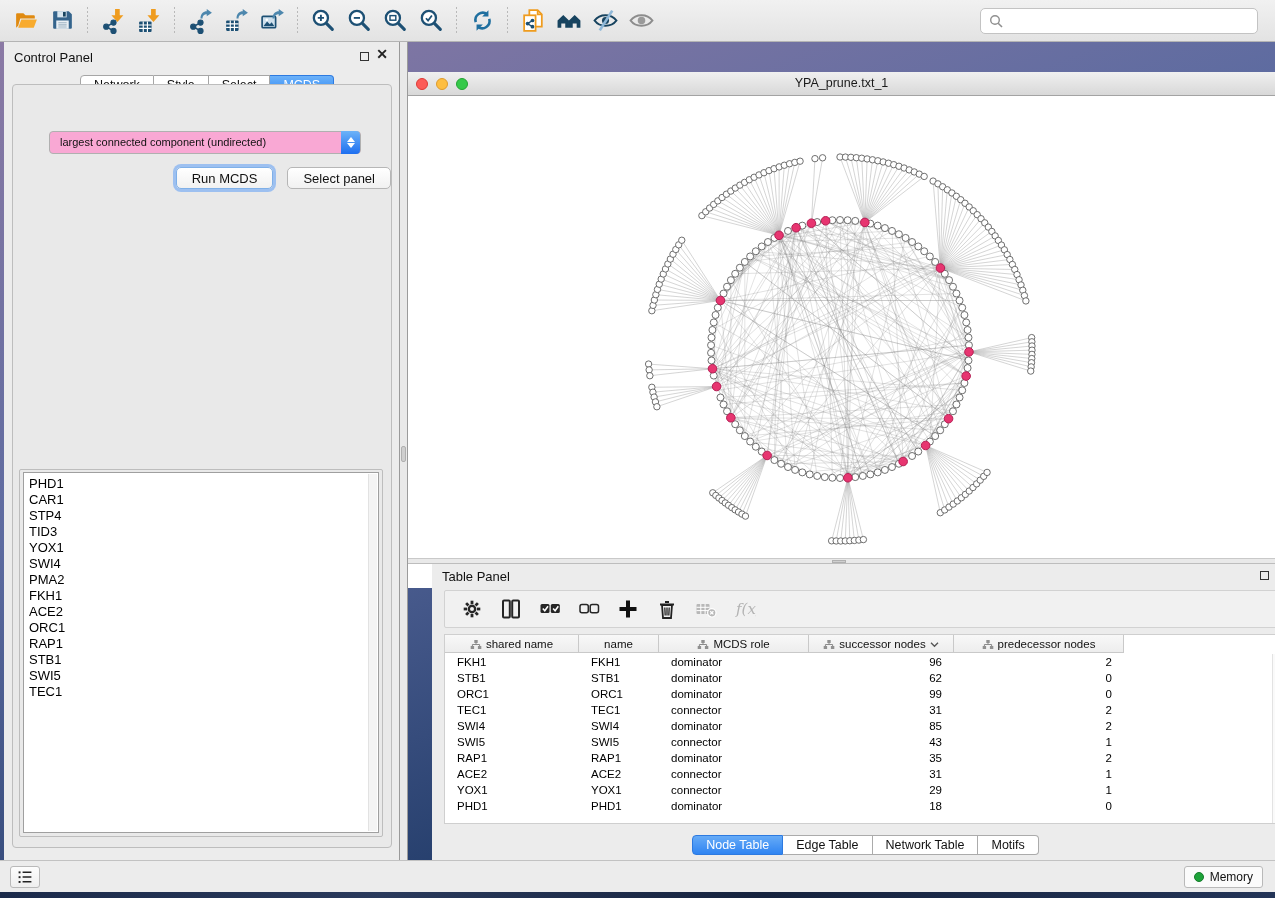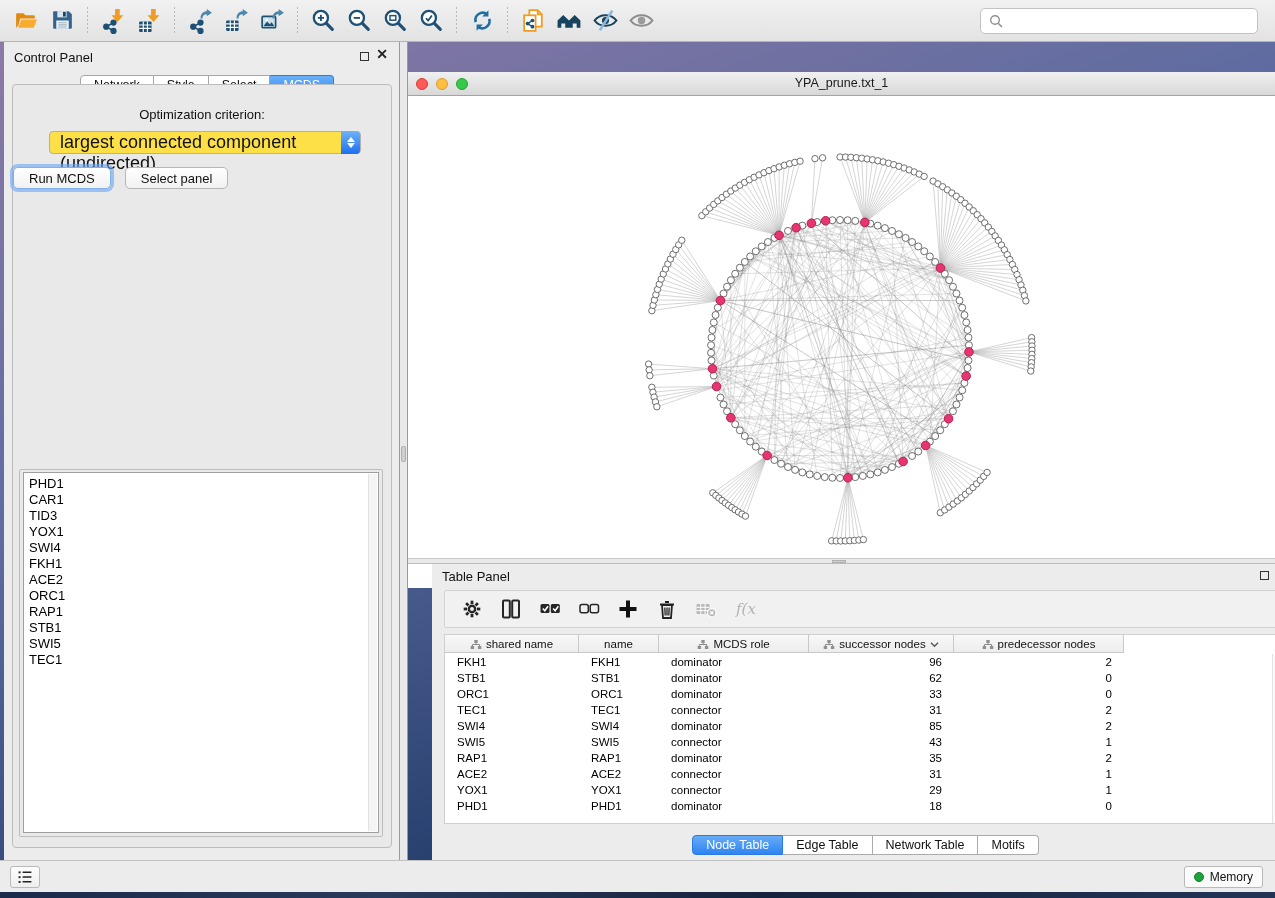--- a/index.html
+++ b/index.html
@@ -30,30 +30,30 @@
   .win-close { position:absolute; top:5px; font-size:14px; font-weight:bold; color:#222; line-height:14px; }
   .cp-tabs { position:absolute; left:76px; top:33px; display:flex; }
   .cp-tab { height:20px; line-height:19px; font-size:12.5px; text-align:center; padding:0 13px;
     background:#fff; border:1px solid #a6a6a6; border-left:none; color:#111; cursor:default; }
   .cp-tab:first-child { border-left:1px solid #a6a6a6; border-radius:4px 0 0 4px; }
   .cp-tab:last-child { border-radius:0 4px 4px 0; }
   .cp-tab.active { background:linear-gradient(#6cb2f9,#2d86f4); color:#fff; border-color:#2d7ae0; }
   .cp-content { position:absolute; left:8px; top:42px; width:380px; height:764px;
     background:#e9e9e9; border:1px solid #bdbdbd; border-radius:4px; }
   .opt-label { position:absolute; left:0; right:0; top:22px; text-align:center; font-size:13px; color:#111; }
-  .dropdown { position:absolute; left:36px; top:46px; width:312px; height:23px; background:#fde047;
-    border:1px solid #b0b0b0; border-radius:4px; font-size:18px; line-height:21px;
+  .dropdown { position:absolute; left:36px; top:46px; width:312px; height:23px; background:#f9a8d4;
+    border:1px solid #b0b0b0; border-radius:4px; font-size:11px; line-height:21px;
     padding-left:10px; color:#111; }
   .dd-stepper { position:absolute; right:0; top:-1px; width:19px; height:23px; border-radius:0 4px 4px 0;
     background:linear-gradient(#6db3f8,#1e6ff0); display:flex; flex-direction:column;
     align-items:center; justify-content:center; gap:1px; }
   .dd-stepper i { display:block; width:0; height:0; border-left:4px solid transparent; border-right:4px solid transparent; }
   .dd-up { border-bottom:5px solid #fff; }
   .dd-down { border-top:5px solid #fff; }
-  .btn-row { position:absolute; left:0; right:0; top:82px; display:flex; justify-content:flex-start; gap:14px; }
+  .btn-row { position:absolute; left:0; right:0; top:82px; display:flex; justify-content:flex-end; gap:14px; }
   .btn { height:22px; padding:0 15px; font-size:13px; font-family:"Liberation Sans",sans-serif;
     background:linear-gradient(#ffffff,#f1f1f1); border:1px solid #b6b6b6; border-radius:5px; color:#111; }
   .btn.focus-ring { box-shadow:0 0 0 3px rgba(106,165,245,.6); border-color:#7fb0e8; }
   .mcds-fieldset { position:absolute; left:6px; top:384px; width:364px; height:368px;
     border:1px solid #bdbdbd; border-radius:2px; }
   .mcds-fieldset legend { margin-left:4px; padding:0 3px; font-size:13px; color:#111; }
   .mcds-listwrap { position:absolute; left:3px; top:2px; right:3px; bottom:3px;
     background:#fff; border:1px solid #9f9f9f; overflow:hidden; }
   .mcds-item { font-size:13px; line-height:16px; padding-left:5px; color:#000; }
   .mcds-scroll { position:absolute; right:1px; top:1px; bottom:1px; width:9px;
@@ -285,42 +285,43 @@
     <div class="panel-title">Control Panel</div>
     <span class="win-float" style="right:30px"></span>
     <span class="win-close" style="right:11px">✕</span>
     <div class="cp-tabs" id="cp-tabs">
         <span class="cp-tab">Network</span>
         <span class="cp-tab">Style</span>
         <span class="cp-tab">Select</span>
         <span class="cp-tab active">MCDS</span>
       </div>
     <div class="cp-content">
-      <div class="opt-label">Optimization criterion:</div>
       <div class="dropdown">
         <span>largest connected component (undirected)</span>
         <span class="dd-stepper">
             <i class="dd-up"></i>
             <i class="dd-down"></i>
           </span>
       </div>
       <div class="btn-row">
         <button class="btn focus-ring">Run MCDS</button>
         <button class="btn">Select panel</button>
       </div>
       <div class="mcds-fieldset">
         <legend>MCDS result (17 nodes)</legend>
         <div class="mcds-listwrap">
           <div id="mcds-list">
               <div style="height:3px"></div>
               <div class="mcds-item">PHD1</div>
               <div class="mcds-item">CAR1</div>
+              <div class="mcds-item">STP4</div>
               <div class="mcds-item">TID3</div>
               <div class="mcds-item">YOX1</div>
               <div class="mcds-item">SWI4</div>
+              <div class="mcds-item">PMA2</div>
               <div class="mcds-item">FKH1</div>
               <div class="mcds-item">ACE2</div>
               <div class="mcds-item">ORC1</div>
               <div class="mcds-item">RAP1</div>
               <div class="mcds-item">STB1</div>
               <div class="mcds-item">SWI5</div>
               <div class="mcds-item">TEC1</div>
             </div>
           <div class="mcds-scroll"></div>
         </div>
@@ -1107,21 +1108,21 @@
             <span class="td txt" style="width:134px">STB1</span>
             <span class="td txt" style="width:80px">STB1</span>
             <span class="td txt" style="width:150px">dominator</span>
             <span class="td num" style="width:145px">62</span>
             <span class="td num" style="width:170px">0</span>
           </div>
           <div class="tr">
             <span class="td txt" style="width:134px">ORC1</span>
             <span class="td txt" style="width:80px">ORC1</span>
             <span class="td txt" style="width:150px">dominator</span>
-            <span class="td num" style="width:145px">33</span>
+            <span class="td num" style="width:145px">99</span>
             <span class="td num" style="width:170px">0</span>
           </div>
           <div class="tr">
             <span class="td txt" style="width:134px">TEC1</span>
             <span class="td txt" style="width:80px">TEC1</span>
             <span class="td txt" style="width:150px">connector</span>
             <span class="td num" style="width:145px">31</span>
             <span class="td num" style="width:170px">2</span>
           </div>
           <div class="tr">

